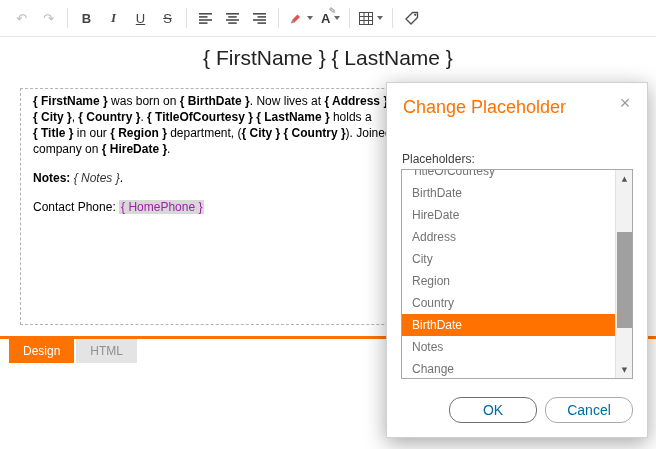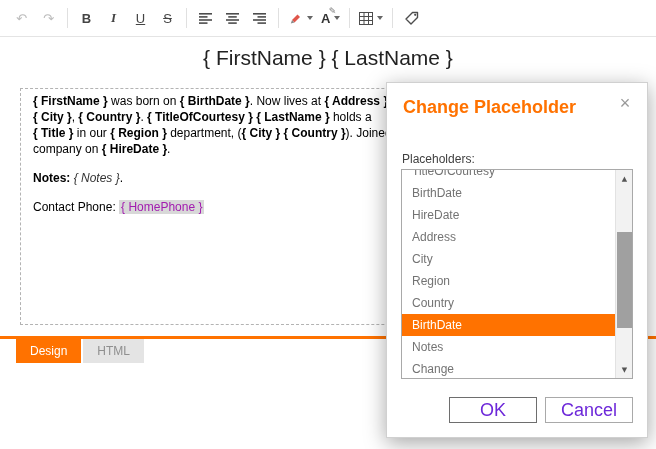--- a/index.html
+++ b/index.html
@@ -54,39 +54,38 @@
   .doc-line.empty { height: 13px; }
   .s-n { font-weight: 400; }
   .s-b { font-weight: 700; }
   .s-i { font-style: italic; color: #333; }
   .s-f { background: #d8d8d8; color: #a21caf; font-weight: 400; padding: 0 2px; }
 
   
   .tabbar {
     position: absolute; left: 0; right: 0; top: 336px; height: 30px;
     border-top: 3px solid var(--accent, #ff7200); background: #fff;
-    display: flex; align-items: flex-start; padding-left: 16px;
+    display: flex; align-items: flex-start; padding-left: 9px;
   }
   .tab {
     height: 24px; padding: 0 14px; font-size: 12px;
     display: flex; align-items: center; margin-right: 2px; cursor: pointer;
   }
   .tab.active { background: var(--accent, #ff7200); color: #fff; }
   .tab.inactive { background: #e4e4e4; color: #8f8f8f; }
 
   
   .modal {
     position: absolute; left: 386px; top: 82px; width: 262px; height: 356px;
     background: #fff; border: 1px solid #d0d0d0;
     box-shadow: 0 5px 20px rgba(0,0,0,0.35); z-index: 10;
   }
   .modal-title {
     font-size: 18px; color: var(--accent, #ff7200);
     padding: 14px 16px 0 16px;
-    font-weight: bold;
   }
   .close-btn {
     position: absolute; top: 10px; right: 12px; width: 20px; height: 20px;
     font-size: 18px; color: #999; text-align: center; line-height: 20px; cursor: pointer;
   }
   .ph-label { font-size: 12px; color: #404040; margin: 34px 16px 3px 15px; }
   .listbox {
     position: relative; margin: 0 14px; height: 210px;
     border: 1px solid #a9a9a9; overflow: hidden; background: #fff;
   }
@@ -102,23 +101,23 @@
   }
   .sb-btn {
     position: absolute; left: 0; width: 17px; height: 17px;
     font-size: 7px; color: #555; display: flex; align-items: center; justify-content: center;
     cursor: pointer;
   }
   .sb-up { top: 0; } .sb-down { bottom: 0; }
   .sb-thumb { position: absolute; left: 1px; width: 15px; top: 62px; height: 96px; background: #a0a0a0; cursor: pointer; }
   .dlg-buttons { position: absolute; bottom: 14px; right: 14px; display: flex; gap: 8px; }
   .dlg-btn {
-    width: 88px; height: 26px; background: #fff; font-size: 18px; color: #6d28d9;
+    width: 88px; height: 26px; background: #fff; font-size: 14px; color: #0369a1;
     display: flex; align-items: center; justify-content: center;
-    cursor: pointer; border-radius: 0;
+    cursor: pointer; border-radius: 12px;
   }
   .ok-btn { border: 1px solid #6e6e6e; }
   .cancel-btn { border: 1px solid #a9a9a9; }
 </style>
 </head>
 <body>
 
 <div class="toolbar">
   <div class="tb-btn disabled glyph">
     <span>↶</span>

